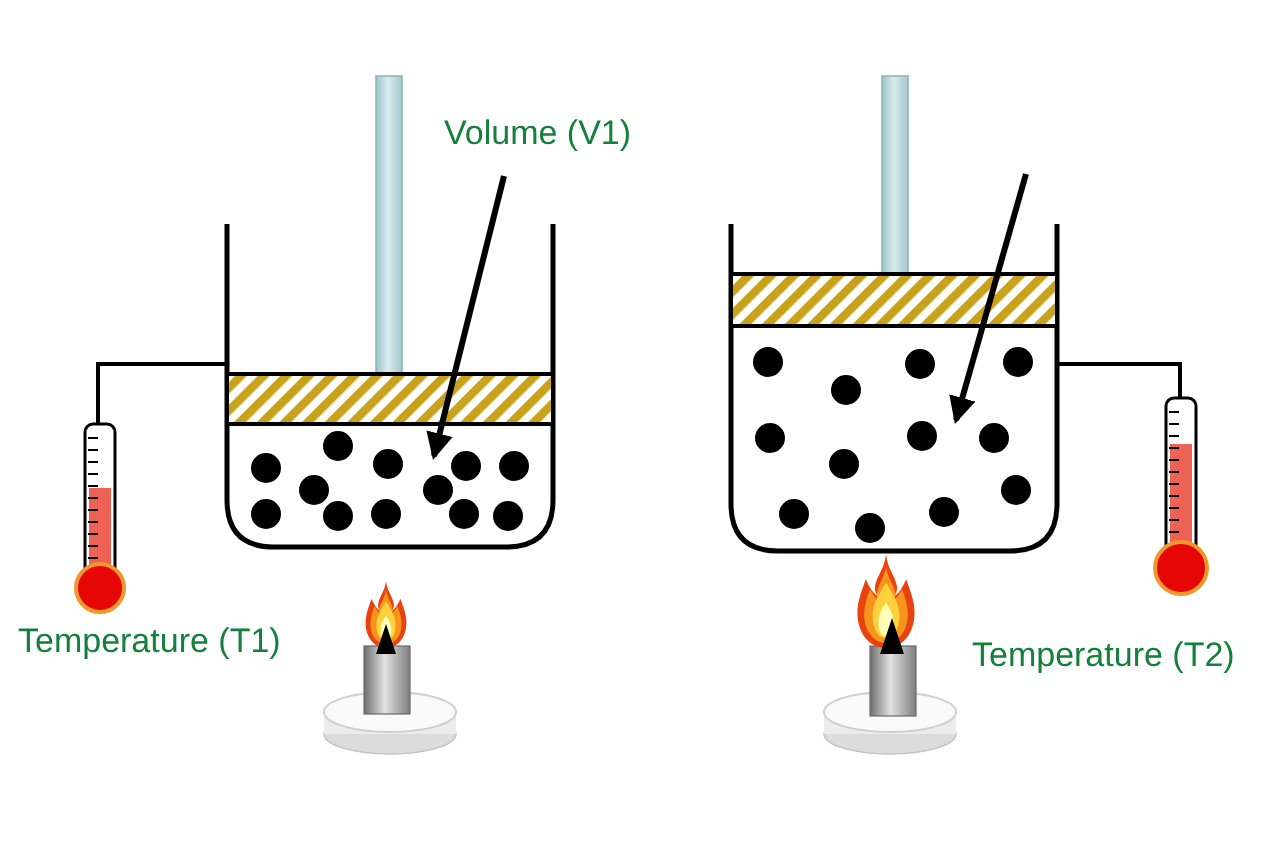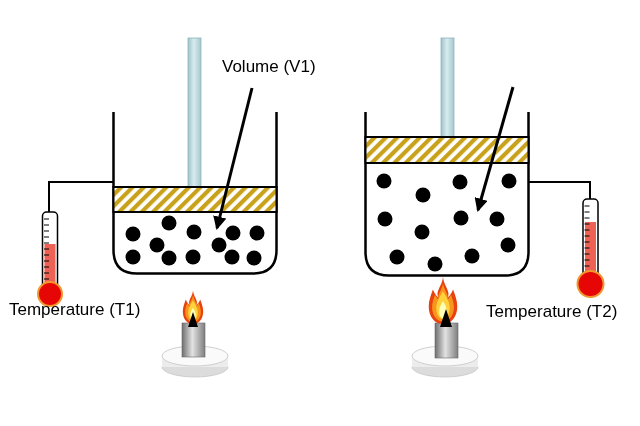--- a/index.html
+++ b/index.html
@@ -1,18 +1,18 @@
 <!DOCTYPE html>
 <html style="--outline: #000000; --piston_hatch: #C9A21C; --rod: #B9DADF; --molecule: #000000; --thermometer_column: #EE6155; --thermometer_bulb: #E60606; --bulb_halo: #F0982C; --flame_outer: #E8420E; --flame_mid: #F7941D; --flame_inner: #FFD23B; --flame_core: #FFFFB8;"><head>
 <meta charset="utf-8">
 <style>
   html,body{margin:0;padding:0;background:#fff;}
   #canvas{position:relative;width:640px;height:426px;background:#fff;overflow:hidden;
           font-family:"Liberation Sans",sans-serif;}
-  .label{position:absolute;font-size:17px;color:#000000;white-space:nowrap;line-height:1.15;}
+  .label{position:absolute;font-size:17px;color:#15803d;white-space:nowrap;line-height:1.15;}
   svg{position:absolute;left:0;top:0;}
 </style>
 </head>
 <body>
 
 <div id="canvas">
 
 <svg width="640" height="426" viewBox="0 0 640 426">
   <defs>
     <pattern id="hatch" patternUnits="userSpaceOnUse" width="8" height="8" patternTransform="rotate(45)">
@@ -126,16 +126,16 @@
       <path d="M584.5,206h5M584.5,212h5M584.5,218h5M584.5,224h5M584.5,230h5M584.5,236h5M584.5,242h5M584.5,248h5M584.5,254h5M584.5,260h5M584.5,266h5M584.5,272h5" stroke="#000" stroke-width="1"></path>
       <circle cx="590.5" cy="284" r="13" style="fill:var(--thermometer_bulb);stroke:var(--bulb_halo)" stroke-width="2"></circle>
     </g>
   </g>
 
   <line x1="252" y1="88" x2="217" y2="228" stroke="#000" stroke-width="3" marker-end="url(#arrowhead)"></line>
   <line x1="513" y1="87" x2="478" y2="210" stroke="#000" stroke-width="3" marker-end="url(#arrowhead)"></line>
 </svg>
 
 <div class="label" style="left:222px;top:57px;">Volume (V1)</div>
-<div class="label" style="left:9px;top:300px;">Temperature (T1)</div>
-<div class="label" style="left:486px;top:302px;">Temperature (T2)</div>
+<div class="label" style="left:9px;top:311px;">Temperature (T1)</div>
+<div class="label" style="left:486px;top:318px;">Temperature (T2)</div>
 
 </div>
 
 </body></html>

